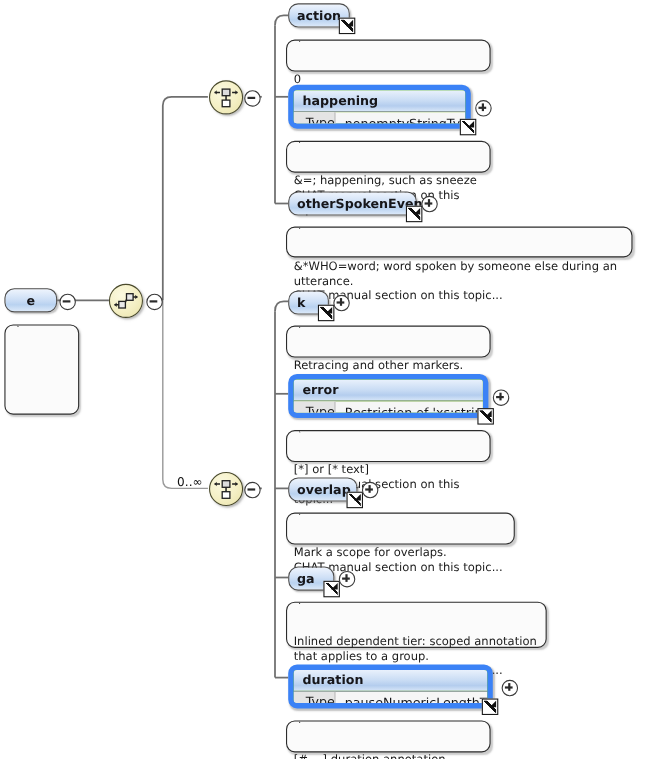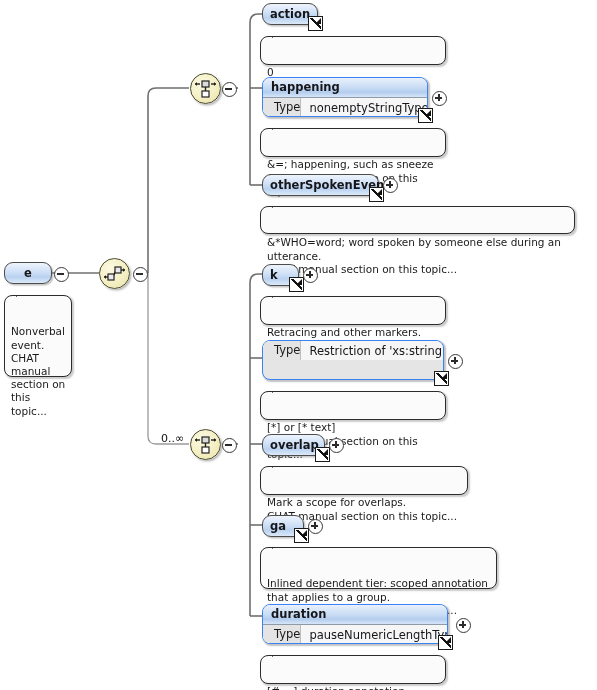--- a/index.html
+++ b/index.html
@@ -23,23 +23,23 @@
     font-weight:bold;
     color:#16161a;
     display:flex;align-items:center;
     padding:4px 7px;
     white-space:nowrap;
   }
   
   .elbox{
     position:absolute;
     box-sizing:border-box;
-    border:1px solid #3b82f6;
+    border:5px solid #3b82f6;
     border-radius:8px;
-    background:#e5e5e5;
+    background:#84cc16;
     box-shadow:1.5px 1.5px 1.5px rgba(120,120,120,.45);
     overflow:hidden;
   }
   .elbox .hdr{
     height:19px;line-height:19px;
     background:linear-gradient(to bottom,#e9f1fc 0%,#c9dcf4 50%,#b4cdee 75%,#d6e5f8 100%);
     border-bottom:1px solid #8e9aa6;
     font-size:11.5px;font-weight:bold;color:#16161a;
     padding:0 8px;white-space:nowrap;
   }
@@ -150,26 +150,20 @@
   </svg>
 
   <div class="el" style="left:4px;top:262px;width:48px;height:22px;justify-content:center;">
     <span>e</span>
   </div>
   <div class="tog" style="left:54px;top:267px;">
     <span class="bar h"></span>
   </div>
   <div class="ann" style="left:4px;top:295px;width:68px;height:82px;">
     <span class="tip"></span>
-    <span>Nonverbal
-event.
-CHAT
-manual
-section on
-this topic...</span>
   </div>
 
   <div class="comp" style="left:99px;top:258px;">
     <svg width="29" height="29" viewBox="0 0 29 29">
       <line x1="4" y1="18" x2="9" y2="18" stroke="#222" stroke-width="1.4"></line>
       <line x1="13" y1="18" x2="16" y2="11" stroke="#222" stroke-width="1.4"></line>
       <line x1="20" y1="11" x2="25" y2="11" stroke="#222" stroke-width="1.4"></line>
       <rect x="8" y="15" width="6" height="6" fill="#e9e9e9" stroke="#222" stroke-width="1.2"></rect>
       <rect x="15" y="8" width="6" height="6" fill="#e9e9e9" stroke="#222" stroke-width="1.2"></rect>
       <polygon points="4,18 6,16 6,20" fill="#222"></polygon>
@@ -270,20 +264,21 @@
     <span class="bar h"></span>
     <span class="bar v"></span>
   </div>
   <div class="ann" style="left:260px;top:296px;width:186px;height:29px;">
     <span class="tip"></span>
     <span>Retracing and other markers.
 CHAT manual section on this topic...</span>
   </div>
 
   <div class="elbox" style="left:262px;top:340px;width:182px;height:40px;">
+    <div class="hdr">error</div>
     <div class="row">
       <span class="k">Type</span>
       <span class="v">Restriction of 'xs:string'</span>
     </div>
   </div>
   <div class="lnk" style="left:434px;top:371px;">
     <span class="head"></span>
   </div>
   <div class="tog" style="left:448px;top:354px;">
     <span class="bar h"></span>

